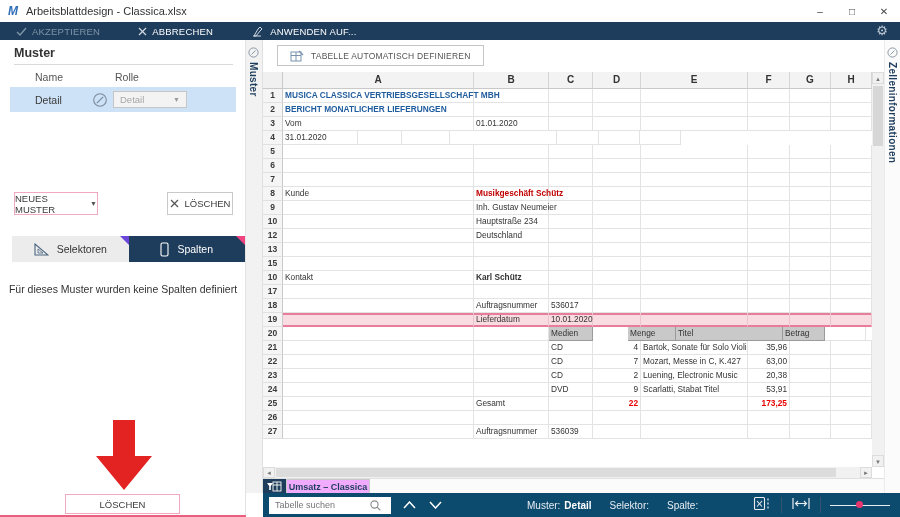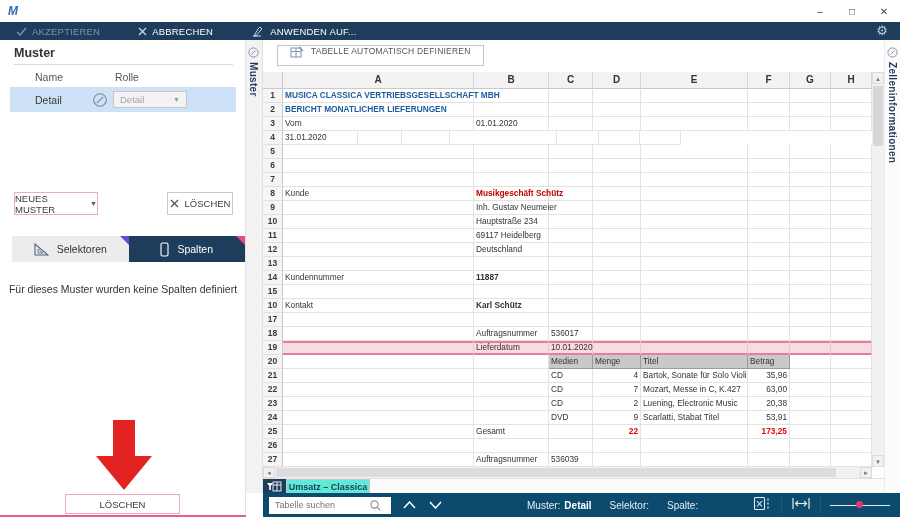--- a/index.html
+++ b/index.html
@@ -53,21 +53,21 @@
 
   
   #left-dock { position:absolute; left:246px; top:40px; width:17px; height:453px; background:#f2f2f2; border-right:1px solid #e0e0e0; }
   #right-dock { position:absolute; left:884px; top:40px; width:16px; height:453px; background:#fbfbfb; border-left:1px solid #ececec; }
   .dock-label { position:absolute; left:2px; top:22px; writing-mode:vertical-rl; font-size:10px; font-weight:bold; color:#1e3c5b; letter-spacing:.3px; }
   .pin { position:absolute; left:2px; top:4px; }
 
   
   #sheet-panel { position:absolute; left:263px; top:40px; width:621px; height:453px; background:#fff; }
   #sheet-topbar { position:absolute; left:0; top:0; width:621px; height:32px; background:#fff; }
-  #define-btn { position:absolute; left:14px; top:5px; height:21px; border:1px solid #c5c5c5; background:#fff; display:flex; align-items:flex-start; gap:7px; padding:0 12px; font-size:8.5px; color:#555; letter-spacing:.2px; }
+  #define-btn { position:absolute; left:14px; top:5px; height:21px; border:1px solid #c5c5c5; background:#fff; display:flex; align-items:center; gap:7px; padding:0 12px; font-size:8.5px; color:#555; letter-spacing:.2px; }
 
   #grid { position:absolute; left:0; top:32px; width:609px; }
   .srow { display:flex; height:14px; background:#fff; }
   .srow.shead { height:17px; }
   .gcell { width:20px; height:14px; background:#f5f5f5; border-right:1px solid #c9c9c9; border-bottom:1px solid #e0e0e0; font-size:8.5px; font-weight:bold; color:#3a3a3a; text-align:center; line-height:13px; flex:none; }
   .gcell.cnr { height:17px; background:#f0f0f0; border-bottom:1px solid #c9c9c9; }
   .hcell { height:17px; background:#f3f3f3; border-right:1px solid #d6d6d6; border-bottom:1px solid #c9c9c9; font-size:10px; font-weight:bold; color:#333; text-align:center; line-height:16px; flex:none; }
   .scell { height:14px; line-height:13px; font-size:8.3px; color:#333; padding:0 2px; border-right:1px solid #e3e3e3; border-bottom:1px solid #e3e3e3; white-space:nowrap; overflow:hidden; flex:none; }
   .scell.ovf { overflow:visible; position:relative; z-index:1; }
   .scell.blue { color:#1f5c9e; font-weight:bold; }
@@ -83,21 +83,21 @@
   #vscroll { position:absolute; left:609px; top:32px; width:12px; height:395px; background:#f1f1f1; }
   #vscroll .arr { position:absolute; left:0; width:12px; height:12px; font-size:6px; color:#777; text-align:center; line-height:12px; background:#f1f1f1; border:1px solid #dcdcdc; }
   #vthumb { position:absolute; left:1px; top:14px; width:10px; height:60px; background:#d7d7d7; }
   #hscroll { position:absolute; left:0; top:427px; width:609px; height:11px; background:#f1f1f1; }
   #hscroll .arr { position:absolute; top:0; width:12px; height:11px; font-size:6px; color:#777; text-align:center; line-height:11px; background:#f1f1f1; border:1px solid #dcdcdc; }
   #hthumb { position:absolute; left:13px; top:1px; width:560px; height:9px; background:#dcdcdc; }
 
   
   #tabrow { position:absolute; left:0; top:438px; width:621px; height:15px; background:#fbfbfb; border-top:1px solid #e0e0e0; display:flex; align-items:stretch; }
   #funnel-box { width:23px; background:#1e3c5b; display:flex; align-items:center; justify-content:center; flex:none; }
-  #sheet-tab { width:84px; background:#5eead4; border:1px solid #c9c9c9; border-bottom:none; display:flex; align-items:center; justify-content:center; font-size:9px; font-weight:bold; color:#1e3c5b; flex:none; }
+  #sheet-tab { width:84px; background:#f0abfc; border:1px solid #c9c9c9; border-bottom:none; display:flex; align-items:center; justify-content:center; font-size:9px; font-weight:bold; color:#1e3c5b; flex:none; }
 
   
   #status-bar { position:absolute; left:263px; top:493px; width:637px; height:24px; background:#0c4a6e; display:flex; align-items:center; padding:0 10px 0 4px; }
   #search-box { width:122px; height:17px; background:#fff; border:none; display:flex; align-items:center; margin-left:2px; flex:none; }
   #search-input { border:none; outline:none; width:100px; font-size:9px; color:#555; padding-left:6px; font-family:"Liberation Sans",sans-serif; background:transparent; }
   .nav-chev { width:16px; height:16px; display:flex; align-items:center; justify-content:center; margin-left:10px; flex:none; }
   #status-labels { display:flex; align-items:center; gap:18px; margin-left:84px; font-size:10px; color:#e8edf2; white-space:nowrap; }
   #status-labels b { color:#fff; margin-left:4px; font-weight:bold; }
   #status-icons { margin-left:auto; display:flex; align-items:center; gap:9px; }
   .vsep { width:1px; height:16px; background:#35546f; }
@@ -105,20 +105,21 @@
   #zoom-track { position:absolute; left:0; top:6.5px; width:60px; height:1.5px; background:#e8edf2; }
   #zoom-knob { position:absolute; left:26px; top:3px; width:7px; height:7px; border-radius:50%; background:#e8356b; }
 </style>
 </head>
 <body>
 
 <div id="app">
 
   <div id="titlebar">
     <span id="logo">M</span>
+    <span id="win-title">Arbeitsblattdesign - Classica.xlsx</span>
     <div id="win-controls">
       <div class="win-btn">–</div>
       <div class="win-btn">□</div>
       <div class="win-btn">✕</div>
     </div>
   </div>
 
   <div id="toolbar">
     <div class="tb-btn disabled" style="margin-left:6px">
       <svg width="11" height="9">
@@ -343,56 +344,34 @@
           <div class="scell" style="width: 191px;"></div>
           <div class="scell ovf" style="width: 75px;">Hauptstraße 234</div>
           <div class="scell" style="width: 44px;"></div>
           <div class="scell" style="width: 48px;"></div>
           <div class="scell" style="width: 107px;"></div>
           <div class="scell" style="width: 42px;"></div>
           <div class="scell" style="width: 41px;"></div>
           <div class="scell" style="width: 41px;"></div>
         </div>
         <div class="srow">
-          <div class="gcell">11</div>
-          <div class="scell" style="width: 191px;"></div>
-          <div class="scell ovf" style="width: 75px;">69117 Heidelberg</div>
-          <div class="scell" style="width: 44px;"></div>
-          <div class="scell" style="width: 48px;"></div>
-          <div class="scell" style="width: 107px;"></div>
-          <div class="scell" style="width: 42px;"></div>
-          <div class="scell" style="width: 41px;"></div>
-          <div class="scell" style="width: 41px;"></div>
-        </div>
-        <div class="srow">
           <div class="gcell">12</div>
           <div class="scell" style="width: 191px;"></div>
           <div class="scell ovf" style="width: 75px;">Deutschland</div>
           <div class="scell" style="width: 44px;"></div>
           <div class="scell" style="width: 48px;"></div>
           <div class="scell" style="width: 107px;"></div>
           <div class="scell" style="width: 42px;"></div>
           <div class="scell" style="width: 41px;"></div>
           <div class="scell" style="width: 41px;"></div>
         </div>
         <div class="srow">
           <div class="gcell">13</div>
           <div class="scell" style="width: 191px;"></div>
           <div class="scell" style="width: 75px;"></div>
-          <div class="scell" style="width: 44px;"></div>
-          <div class="scell" style="width: 48px;"></div>
-          <div class="scell" style="width: 107px;"></div>
-          <div class="scell" style="width: 42px;"></div>
-          <div class="scell" style="width: 41px;"></div>
-          <div class="scell" style="width: 41px;"></div>
-        </div>
-        <div class="srow">
-          <div class="gcell">14</div>
-          <div class="scell" style="width: 191px;">Kundennummer</div>
-          <div class="scell b" style="width: 75px;">11887</div>
           <div class="scell" style="width: 44px;"></div>
           <div class="scell" style="width: 48px;"></div>
           <div class="scell" style="width: 107px;"></div>
           <div class="scell" style="width: 42px;"></div>
           <div class="scell" style="width: 41px;"></div>
           <div class="scell" style="width: 41px;"></div>
         </div>
         <div class="srow">
           <div class="gcell">15</div>
           <div class="scell" style="width: 191px;"></div>
@@ -446,21 +425,21 @@
           <div class="scell" style="width: 107px;"></div>
           <div class="scell" style="width: 42px;"></div>
           <div class="scell" style="width: 41px;"></div>
           <div class="scell" style="width: 41px;"></div>
         </div>
         <div class="srow">
           <div class="gcell">20</div>
           <div class="scell" style="width: 191px;"></div>
           <div class="scell" style="width: 75px;"></div>
           <div class="scell hdr" style="width: 44px;">Medien</div>
-          <div class="scell hdr" style="width: 48px;">Menge</div>
+          <div class="scell hdr" style="width: 48px; margin-left: 35px;">Menge</div>
           <div class="scell hdr" style="width: 107px;">Titel</div>
           <div class="scell hdr" style="width: 42px;">Betrag</div>
           <div class="scell" style="width: 41px;"></div>
           <div class="scell" style="width: 41px;"></div>
         </div>
         <div class="srow">
           <div class="gcell">21</div>
           <div class="scell" style="width: 191px;"></div>
           <div class="scell" style="width: 75px;"></div>
           <div class="scell" style="width: 44px;">CD</div>

